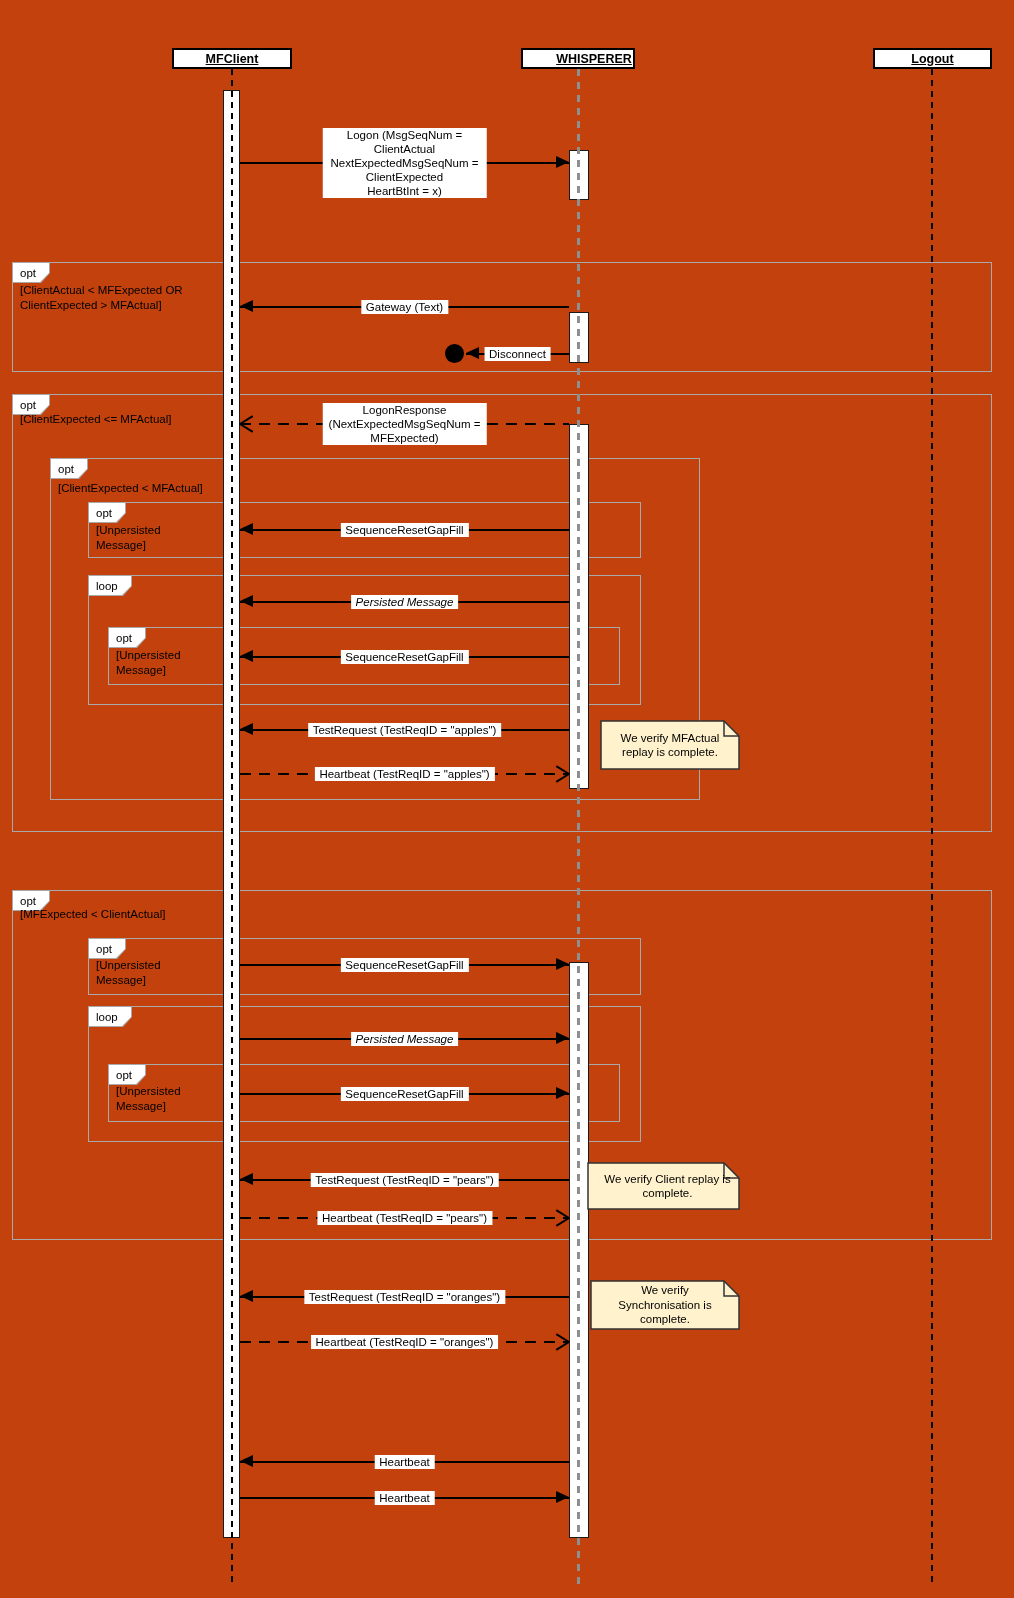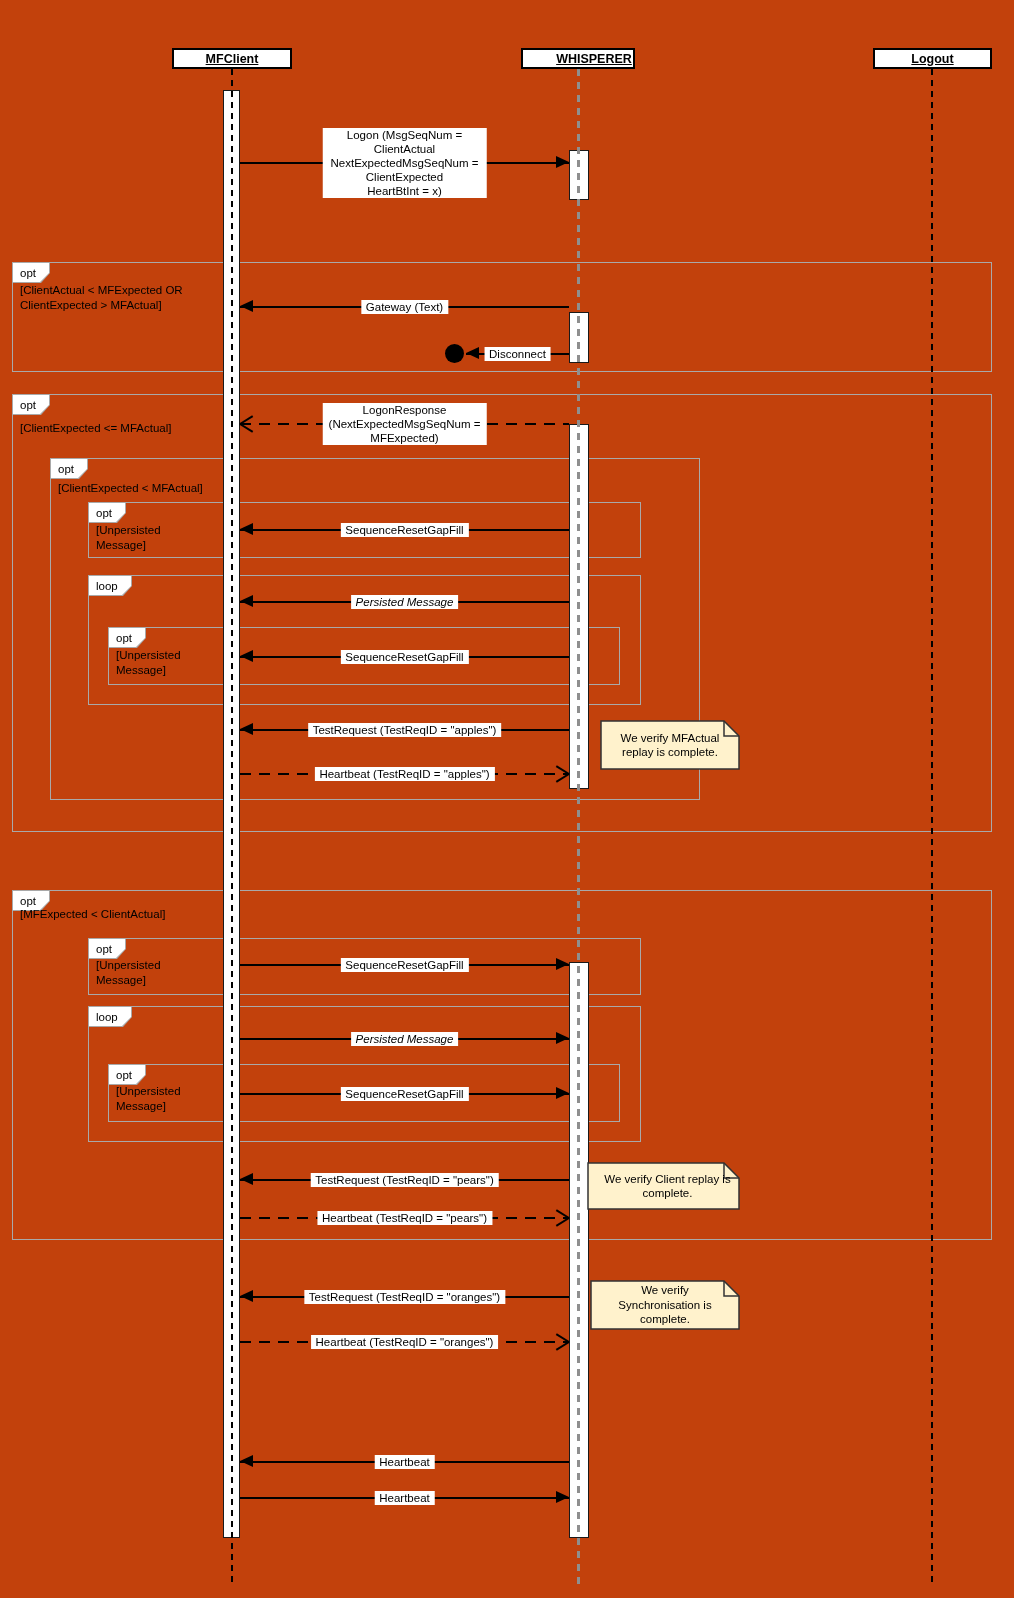--- a/index.html
+++ b/index.html
@@ -96,21 +96,21 @@
       </div>
     <div class="guard" style="top:20px;">[ClientActual &lt; MFExpected OR
 ClientExpected &gt; MFActual]</div>
   </div>
 
   <div class="frame" style="left:12px;top:394px;width:980px;height:438px;">
     <div class="tab" style="width:38px;">
         <div class="tab-outer"></div>
         <div class="tab-inner">opt</div>
       </div>
-    <div class="guard" style="top:26px;">[ClientExpected &lt;= MFActual]</div>
+    <div class="guard" style="top:17px;">[ClientExpected &lt;= MFActual]</div>
   </div>
 
   <div class="frame" style="left:50px;top:458px;width:650px;height:342px;">
     <div class="tab" style="width:38px;">
         <div class="tab-outer"></div>
         <div class="tab-inner">opt</div>
       </div>
     <div class="guard" style="top:22px;">[ClientExpected &lt; MFActual]</div>
   </div>
 

